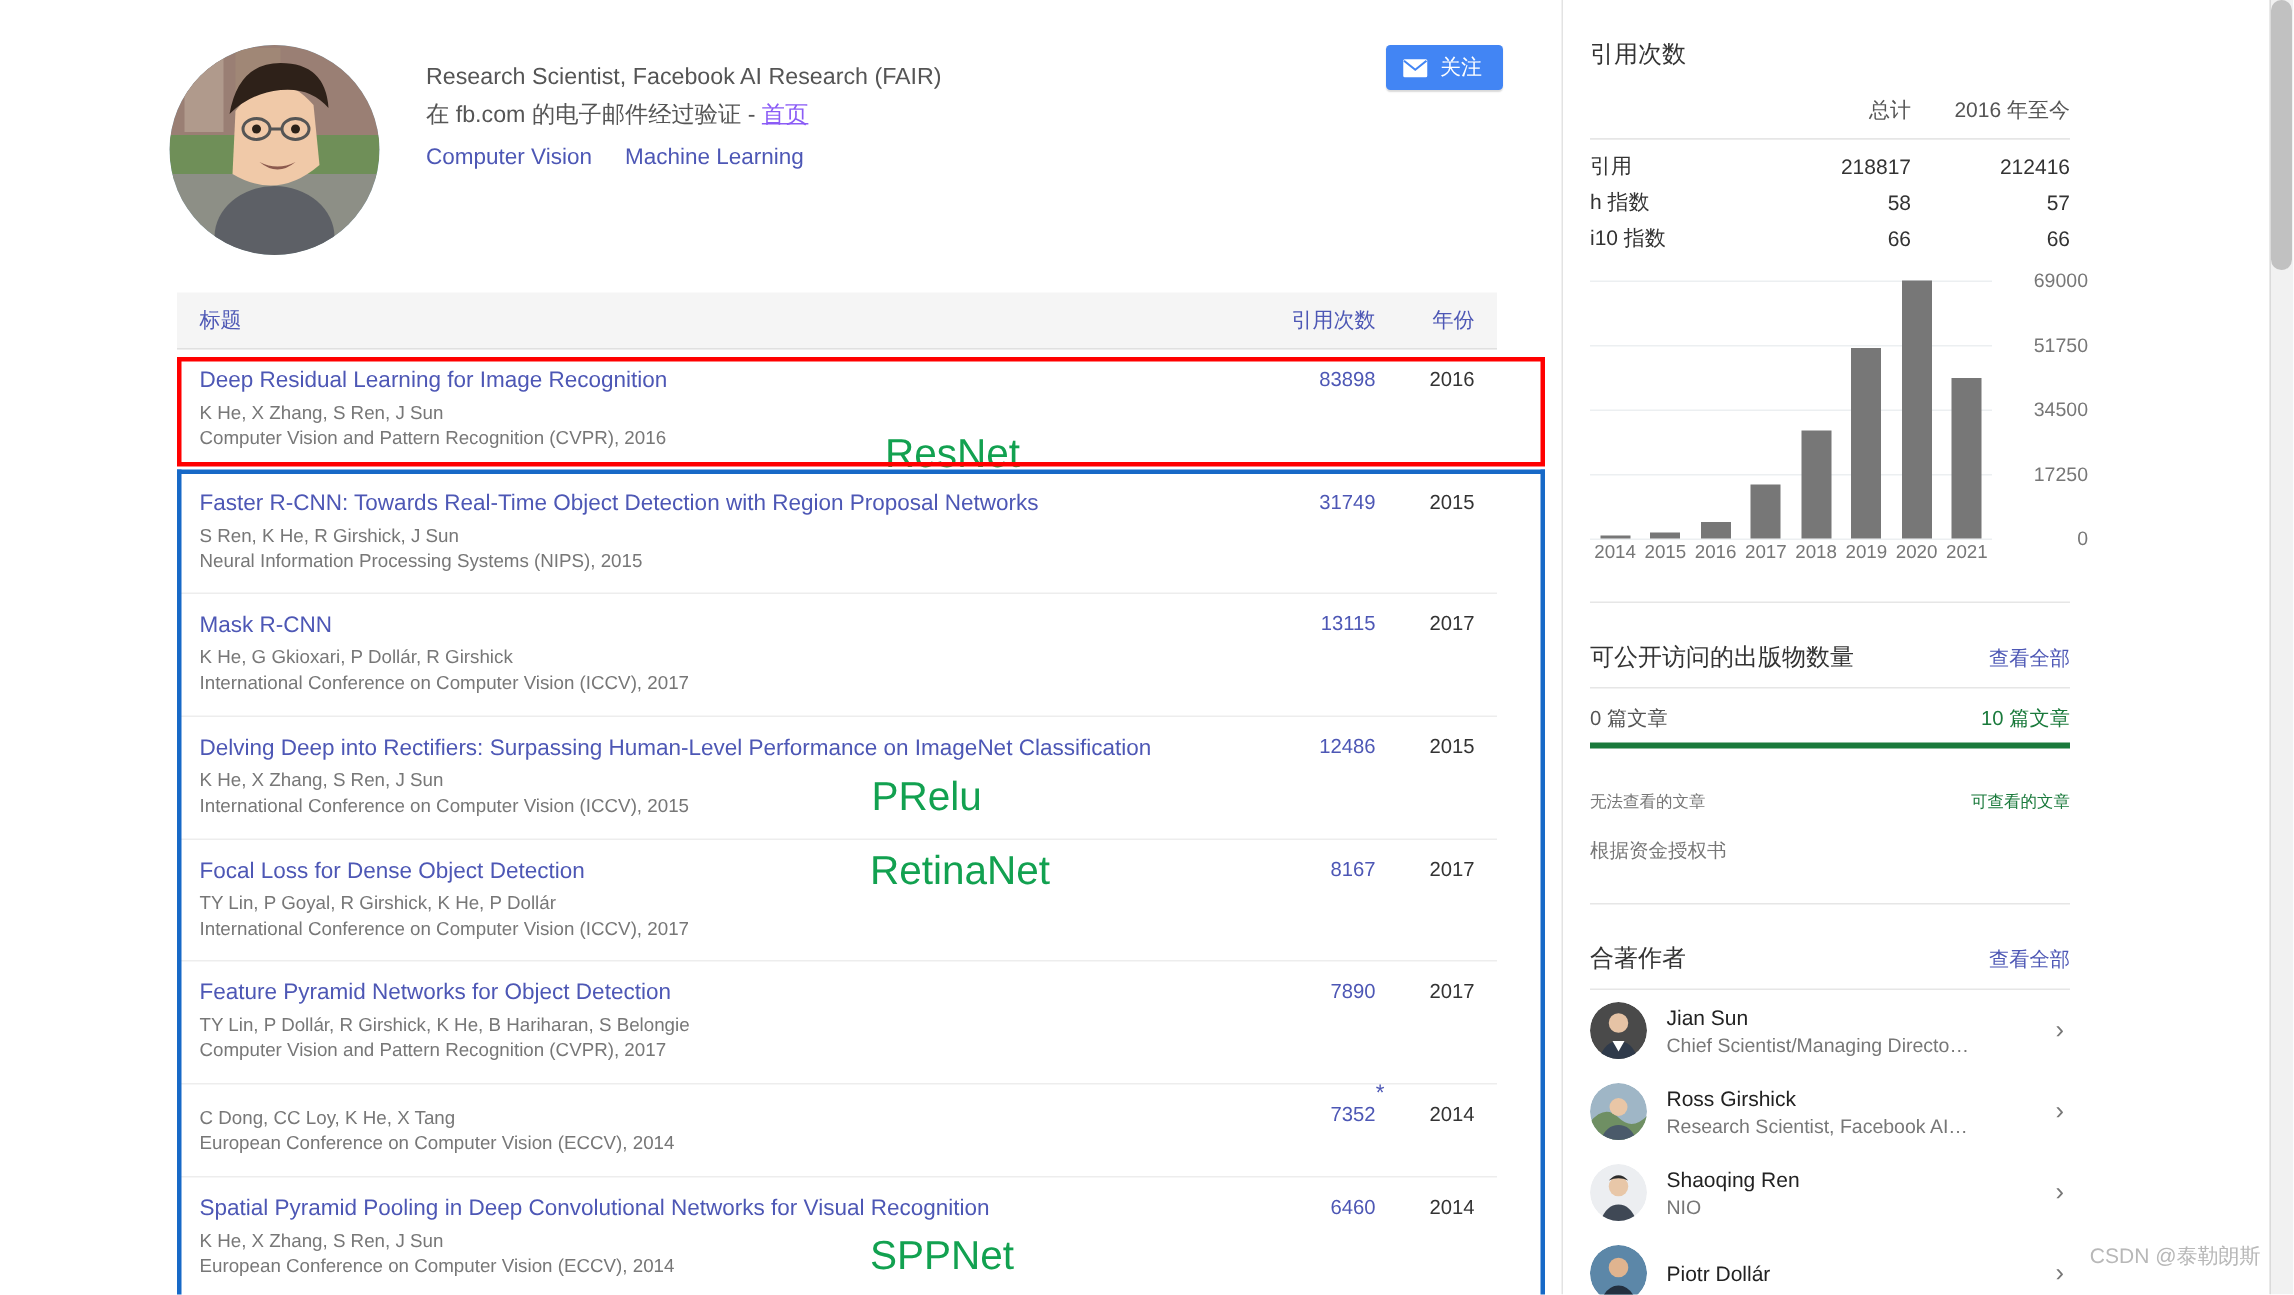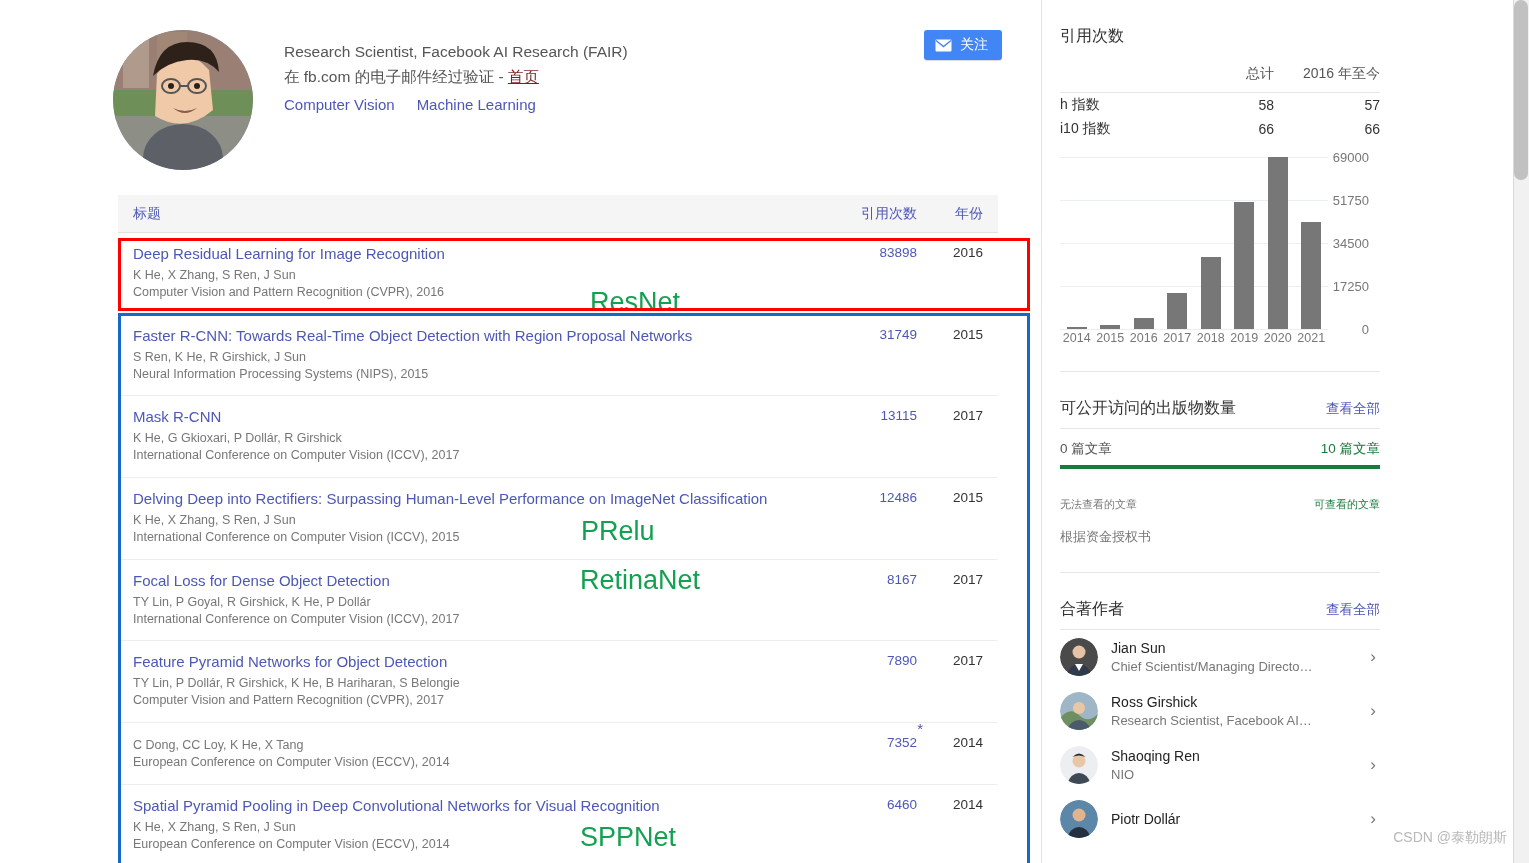--- a/index.html
+++ b/index.html
@@ -24,21 +24,21 @@
   .profile { position: absolute; left: 113px; top: 18px; width: 900px; height: 150px; }
   .avatar {
     position: absolute; left: 0; top: 12px; width: 140px; height: 140px;
     border-radius: 50%; overflow: hidden; background: #8fa7b5;
   }
   .avatar svg { display: block; }
   .pinfo { position: absolute; left: 171px; top: 10px; width: 620px; }
   .pname { font-size: 28px; color: #202124; font-weight: 400; letter-spacing: .1px; }
   .paff { font-size: 15.5px; color: #555; margin-top: 12px; line-height: 1.55; }
   .pverify { font-size: 15.5px; color: #555; margin-top: 1px; line-height: 1.55; }
-  .pverify a { color: #7f1d1d; text-decoration: underline; }
+  .pverify a { color: #8b5cf6; text-decoration: underline; }
   .ptags { margin-top: 7px; font-size: 15px; }
   .ptags a { color: #4d57b5; text-decoration: none; margin-right: 22px; }
 
   .follow-btn {
     position: absolute; left: 924px; top: 30px;
     background: #4285f4; color: #fff; border: none; border-radius: 3px;
     height: 30px; padding: 0 14px 0 11px;
     font-size: 14px; font-family: inherit; cursor: pointer;
     display: flex; align-items: center; gap: 8px;
     box-shadow: 0 1px 1px rgba(0,0,0,.15);
@@ -101,21 +101,21 @@
   .col-w { width: 106px; }
 
   
   .chart { position: relative; width: 320px; height: 190px; margin-top: 16px; }
   .chart-plot { position: absolute; left: 0; top: 0; width: 268px; height: 172px; }
   .gridline { position: absolute; left: 0; width: 268px; height: 1px; background: #eceff1; }
   .bars { position: absolute; left: 0; bottom: 0; width: 268px; height: 172px;
           display: flex; align-items: flex-end; }
   .bar-slot { flex: 1; display: flex; justify-content: center; align-items: flex-end; height: 100%; }
   .bar { width: 20px; background: #777777; }
-  .ylabels { position: absolute; left: 261px; top: 0; width: 48px; height: 172px; }
+  .ylabels { position: absolute; left: 284px; top: 0; width: 48px; height: 172px; }
   .ylabel { position: absolute; right: 0; font-size: 13px; color: #777;
             transform: translateY(-50%); white-space: nowrap; }
   .xlabels { position: absolute; left: 0; top: 174px; width: 268px; display: flex; }
   .xlabel { flex: 1; text-align: center; font-size: 12.5px; color: #777; }
 
   
   .pa-row { display: flex; justify-content: space-between; font-size: 13.5px;
             color: #555; padding: 11px 0 7px 0; }
   .pa-row .right { color: #1a7a3c; text-align: center; }
   .pa-bar { height: 4px; background: #1a7a3c; width: 100%; }
@@ -292,20 +292,25 @@
       <div class="side-h">引用次数</div>
       <table class="metrics">
         <thead>
           <tr>
             <th class="m-lbl"></th>
             <th class="col-w">总计</th>
             <th class="col-w">2016 年至今</th>
           </tr>
         </thead>
         <tbody>
+          <tr class="first-data">
+            <td class="m-lbl">引用</td>
+            <td>218817</td>
+            <td>212416</td>
+          </tr>
           <tr>
             <td class="m-lbl">h 指数</td>
             <td>58</td>
             <td>57</td>
           </tr>
           <tr>
             <td class="m-lbl">i10 指数</td>
             <td>66</td>
             <td>66</td>
           </tr>

